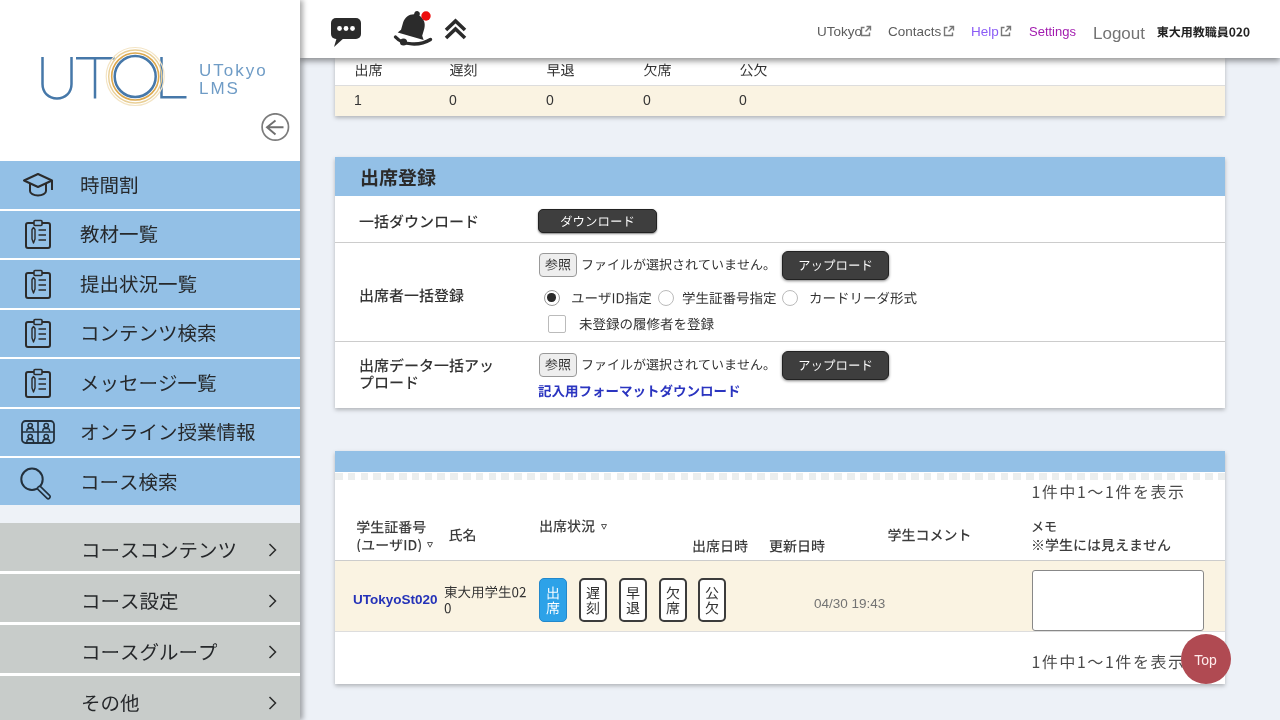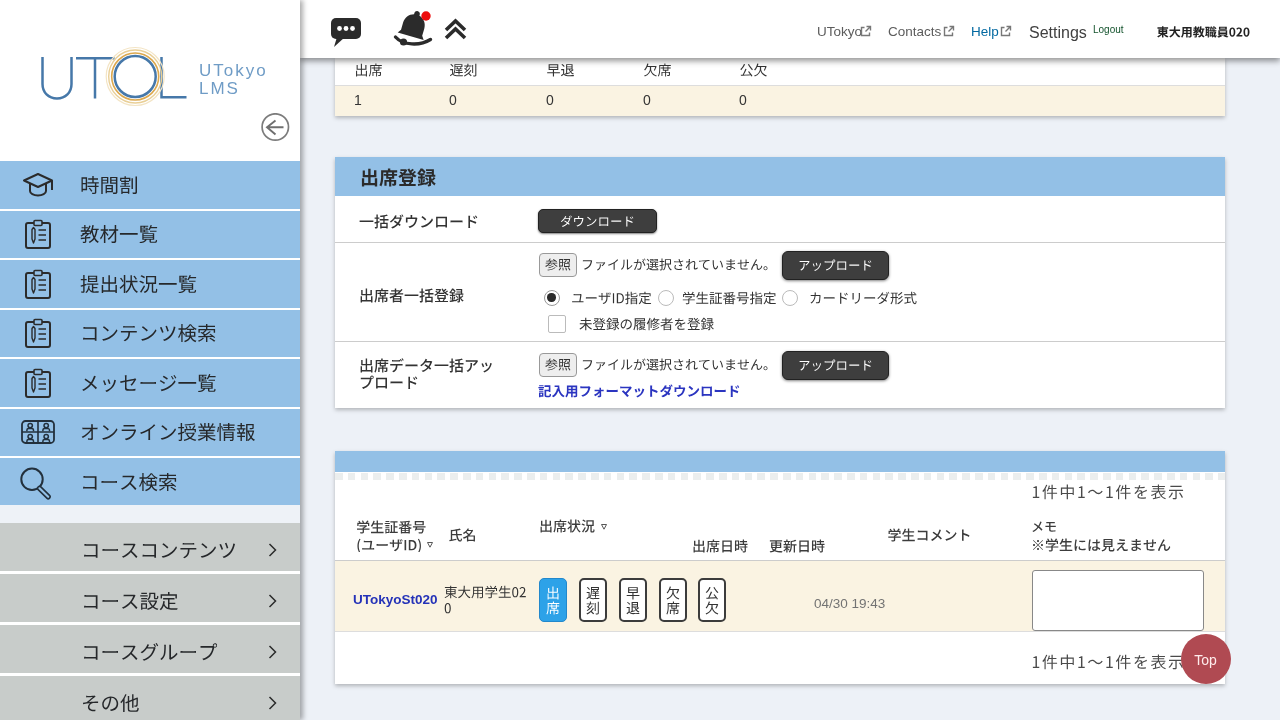--- a/index.html
+++ b/index.html
@@ -238,27 +238,27 @@
 <div class="abs" style="left:817px;top:24px;font-size:13.5px;color:#5c5c5c">UTokyo</div>
 <svg class="abs" style="left:860px;top:25px" width="12" height="12" viewBox="0 0 12 12">
       <path d="M4.5 2.5 H1.5 V10.5 H9.5 V7.5" stroke="#777" stroke-width="1.4" fill="none"></path>
       <path d="M6.5 1.5 H10.5 V5.5 M10.5 1.5 L5.5 6.5" stroke="#777" stroke-width="1.4" fill="none"></path>
     </svg>
 <div class="abs" style="left:888px;top:24px;font-size:13.5px;color:#5c5c5c">Contacts</div>
 <svg class="abs" style="left:943px;top:25px" width="12" height="12" viewBox="0 0 12 12">
       <path d="M4.5 2.5 H1.5 V10.5 H9.5 V7.5" stroke="#777" stroke-width="1.4" fill="none"></path>
       <path d="M6.5 1.5 H10.5 V5.5 M10.5 1.5 L5.5 6.5" stroke="#777" stroke-width="1.4" fill="none"></path>
     </svg>
-<div class="abs" style="left:971px;top:24px;font-size:13.5px;color:#0369a1">Help</div>
+<div class="abs" style="left:971px;top:24px;font-size:13.5px;color:#8b5cf6">Help</div>
 <svg class="abs" style="left:1000px;top:25px" width="12" height="12" viewBox="0 0 12 12">
       <path d="M4.5 2.5 H1.5 V10.5 H9.5 V7.5" stroke="#777" stroke-width="1.4" fill="none"></path>
       <path d="M6.5 1.5 H10.5 V5.5 M10.5 1.5 L5.5 6.5" stroke="#777" stroke-width="1.4" fill="none"></path>
     </svg>
-<div class="abs" style="left:1029px;top:24px;font-size:16px;color:#404040">Settings</div>
-<div class="abs" style="left:1093px;top:24px;font-size:10px;color:#14532d">Logout</div>
+<div class="abs" style="left:1029px;top:24px;font-size:13px;color:#a21caf">Settings</div>
+<div class="abs" style="left:1093px;top:24px;font-size:17px;color:#737373">Logout</div>
 <svg style="position:absolute;left:1156.0px;top:25.9px" width="95" height="12" viewBox="0 -10.7 95 12.2">
       <path fill="#222222" d="M1.7 -7.3V-2.6H4.2C3.2 -1.6 1.8 -0.8 0.4 -0.3C0.7 0.0 1.1 0.6 1.4 1.0C2.8 0.3 4.2 -0.6 5.3 -1.8V1.1H6.8V-1.9C7.9 -0.7 9.4 0.4 10.8 1.0C11.1 0.6 11.5 0.0 11.9 -0.3C10.5 -0.8 9.0 -1.6 7.9 -2.6H10.6V-7.3H6.8V-8.0H11.5V-9.4H6.8V-10.4H5.3V-9.4H0.7V-8.0H5.3V-7.3ZM3.2 -4.4H5.3V-3.7H3.2ZM6.8 -4.4H9.1V-3.7H6.8ZM3.2 -6.2H5.3V-5.5H3.2ZM6.8 -6.2H9.1V-5.5H6.8Z M17.5 -10.4C17.5 -9.4 17.5 -8.2 17.3 -7.1H12.9V-5.6H17.1C16.6 -3.5 15.5 -1.4 12.7 -0.2C13.1 0.1 13.5 0.7 13.7 1.0C16.3 -0.2 17.7 -2.1 18.3 -4.1C19.3 -1.8 20.7 0.0 22.9 1.0C23.2 0.6 23.6 -0.0 24.0 -0.3C21.7 -1.3 20.2 -3.2 19.4 -5.6H23.7V-7.1H18.9C19.0 -8.2 19.1 -9.3 19.1 -10.4Z M26.1 -9.6V-5.2C26.1 -3.5 26.0 -1.3 24.7 0.2C25.0 0.4 25.6 0.9 25.8 1.2C26.7 0.2 27.2 -1.1 27.4 -2.5H29.9V0.9H31.4V-2.5H33.9V-0.6C33.9 -0.4 33.9 -0.4 33.6 -0.4C33.4 -0.4 32.6 -0.3 31.9 -0.4C32.1 0.0 32.3 0.6 32.4 1.0C33.5 1.0 34.2 1.0 34.7 0.8C35.2 0.5 35.4 0.1 35.4 -0.6V-9.6ZM27.6 -8.1H29.9V-6.7H27.6ZM33.9 -8.1V-6.7H31.4V-8.1ZM27.6 -5.4H29.9V-3.9H27.5C27.6 -4.3 27.6 -4.8 27.6 -5.2ZM33.9 -5.4V-3.9H31.4V-5.4Z M44.1 -10.4C43.9 -8.9 43.5 -7.5 43.0 -6.4V-7.2H42.2C42.7 -8.0 43.2 -8.8 43.5 -9.7L42.2 -10.1C41.9 -9.5 41.7 -8.9 41.4 -8.4V-9.3H40.2V-10.4H38.8V-9.3H37.4V-8.0H38.8V-7.2H37.0V-5.9H39.5C39.3 -5.7 39.1 -5.5 38.8 -5.3H38.0V-4.7C37.6 -4.5 37.2 -4.2 36.8 -4.0C37.0 -3.7 37.5 -3.2 37.7 -2.9C38.4 -3.3 39.0 -3.7 39.6 -4.2H40.5C40.3 -4.0 40.1 -3.8 39.9 -3.6H39.4V-2.6L36.9 -2.5L37.1 -1.2L39.4 -1.4V-0.3C39.4 -0.2 39.3 -0.1 39.2 -0.1C39.0 -0.1 38.5 -0.1 38.0 -0.1C38.2 0.2 38.4 0.7 38.4 1.1C39.2 1.1 39.8 1.1 40.2 0.9C40.7 0.7 40.8 0.3 40.8 -0.3V-1.5L43.0 -1.7V-2.9L40.8 -2.7V-3.0C41.4 -3.5 42.0 -4.1 42.5 -4.7C42.8 -4.4 43.1 -4.1 43.3 -3.9C43.5 -4.2 43.7 -4.5 43.8 -4.8C44.1 -3.9 44.3 -3.0 44.7 -2.3C44.1 -1.4 43.2 -0.7 42.0 -0.2C42.3 0.1 42.7 0.8 42.9 1.1C44.0 0.6 44.8 -0.0 45.5 -0.9C46.0 -0.1 46.7 0.6 47.5 1.1C47.8 0.7 48.2 0.1 48.6 -0.2C47.7 -0.6 46.9 -1.3 46.4 -2.2C47.0 -3.5 47.5 -5.0 47.7 -6.8H48.4V-8.1H45.2C45.3 -8.8 45.5 -9.5 45.6 -10.1ZM40.8 -5.3 41.3 -5.9H42.8C42.6 -5.6 42.4 -5.3 42.2 -5.1L41.8 -5.4L41.5 -5.3ZM40.2 -8.0H41.2C41.0 -7.7 40.8 -7.5 40.6 -7.2H40.2ZM46.2 -6.8C46.1 -5.7 45.8 -4.8 45.5 -3.9C45.2 -4.8 45.0 -5.8 44.8 -6.8Z M56.0 -2.2V-1.4H54.8V-2.2ZM56.0 -3.1H54.8V-3.9H56.0ZM57.4 -10.4C57.4 -9.0 57.5 -7.7 57.5 -6.5H56.5C56.7 -6.9 56.8 -7.5 57.0 -8.0L56.2 -8.2H57.2V-9.2H56.0V-10.3H54.8V-9.2H53.5V-9.9H49.3V-8.6H49.8V-1.9L49.1 -1.8L49.3 -0.5L51.8 -1.0V1.1H53.0V-8.6H53.5V-8.2H54.5L53.8 -8.0C53.9 -7.5 54.0 -7.0 54.0 -6.5H53.3V-5.4H57.5C57.6 -4.0 57.7 -2.8 57.9 -1.8C57.7 -1.4 57.4 -1.1 57.1 -0.8V-4.9H53.7V0.3H54.8V-0.4H56.6C56.4 -0.2 56.1 -0.0 55.8 0.2C56.0 0.4 56.5 0.9 56.6 1.1C57.2 0.7 57.8 0.2 58.2 -0.3C58.5 0.6 58.9 1.1 59.5 1.1C59.9 1.1 60.5 0.7 60.8 -1.3C60.6 -1.5 60.0 -1.9 59.8 -2.1C59.8 -1.2 59.7 -0.6 59.5 -0.6C59.4 -0.6 59.3 -1.0 59.2 -1.5C59.7 -2.5 60.2 -3.5 60.5 -4.7L59.4 -5.0C59.2 -4.5 59.1 -4.0 58.9 -3.6C58.9 -4.2 58.8 -4.8 58.8 -5.4H60.6V-6.5H58.8C58.7 -7.4 58.7 -8.2 58.7 -9.1C59.1 -8.5 59.5 -7.8 59.7 -7.3L60.7 -7.9C60.5 -8.5 60.0 -9.3 59.5 -9.8L58.7 -9.4V-10.4ZM54.7 -8.2H55.9C55.9 -7.7 55.7 -7.1 55.6 -6.7L56.2 -6.5H54.5L55.0 -6.7C55.0 -7.1 54.9 -7.7 54.7 -8.2ZM51.0 -8.6H51.8V-7.3H51.0ZM51.0 -6.1H51.8V-4.8H51.0ZM51.0 -3.6H51.8V-2.3L51.0 -2.1Z M64.6 -8.8H69.6V-8.1H64.6ZM63.2 -10.0V-6.9H71.2V-10.0ZM64.1 -4.0H70.1V-3.5H64.1ZM64.1 -2.6H70.1V-2.0H64.1ZM64.1 -5.5H70.1V-4.9H64.1ZM67.7 -0.3C69.0 0.1 70.7 0.7 71.6 1.1L72.9 0.1C72.0 -0.3 70.8 -0.7 69.6 -1.0H71.6V-6.5H62.6V-1.0H64.5C63.7 -0.6 62.4 -0.2 61.4 0.0C61.7 0.3 62.2 0.8 62.5 1.1C63.7 0.8 65.3 0.2 66.3 -0.4L65.4 -1.0H68.7Z M76.8 0.2C78.6 0.2 79.9 -1.4 79.9 -4.6C79.9 -7.7 78.6 -9.2 76.8 -9.2C75.0 -9.2 73.7 -7.7 73.7 -4.6C73.7 -1.4 75.0 0.2 76.8 0.2ZM76.8 -1.2C76.0 -1.2 75.4 -2.0 75.4 -4.6C75.4 -7.1 76.0 -7.8 76.8 -7.8C77.6 -7.8 78.2 -7.1 78.2 -4.6C78.2 -2.0 77.6 -1.2 76.8 -1.2Z M80.9 0.0H87.0V-1.5H85.0C84.6 -1.5 84.0 -1.5 83.5 -1.4C85.2 -3.0 86.5 -4.8 86.5 -6.4C86.5 -8.1 85.4 -9.2 83.7 -9.2C82.5 -9.2 81.7 -8.7 80.8 -7.8L81.8 -6.9C82.3 -7.4 82.8 -7.8 83.5 -7.8C84.3 -7.8 84.8 -7.2 84.8 -6.3C84.8 -4.9 83.4 -3.2 80.9 -1.0Z M91.2 0.2C93.0 0.2 94.3 -1.4 94.3 -4.6C94.3 -7.7 93.0 -9.2 91.2 -9.2C89.4 -9.2 88.1 -7.7 88.1 -4.6C88.1 -1.4 89.4 0.2 91.2 0.2ZM91.2 -1.2C90.4 -1.2 89.8 -2.0 89.8 -4.6C89.8 -7.1 90.4 -7.8 91.2 -7.8C92.0 -7.8 92.5 -7.1 92.5 -4.6C92.5 -2.0 92.0 -1.2 91.2 -1.2Z"></path>
     </svg>
 <div class="abs" style="left:0;top:0;width:300px;height:720px;background:#fff;box-shadow:3px 0 5px rgba(0,0,0,0.33)"></div>
 <svg class="abs" style="left:30px;top:40px" width="250" height="80" viewBox="0 0 250 80">
 <g stroke="#4678a9" stroke-width="2.5" fill="none">
 <path d="M12.5 17 V44 C12.5 52.5 18.5 58.5 27 58.5 C35.5 58.5 41.5 52.5 41.5 44 V17"></path>
 <path d="M46 18.2 H84.5 M65 18.2 V58.5"></path>
 <path d="M131.5 58.5 V17 M131.5 57.2 H156.5"></path>
 </g>

